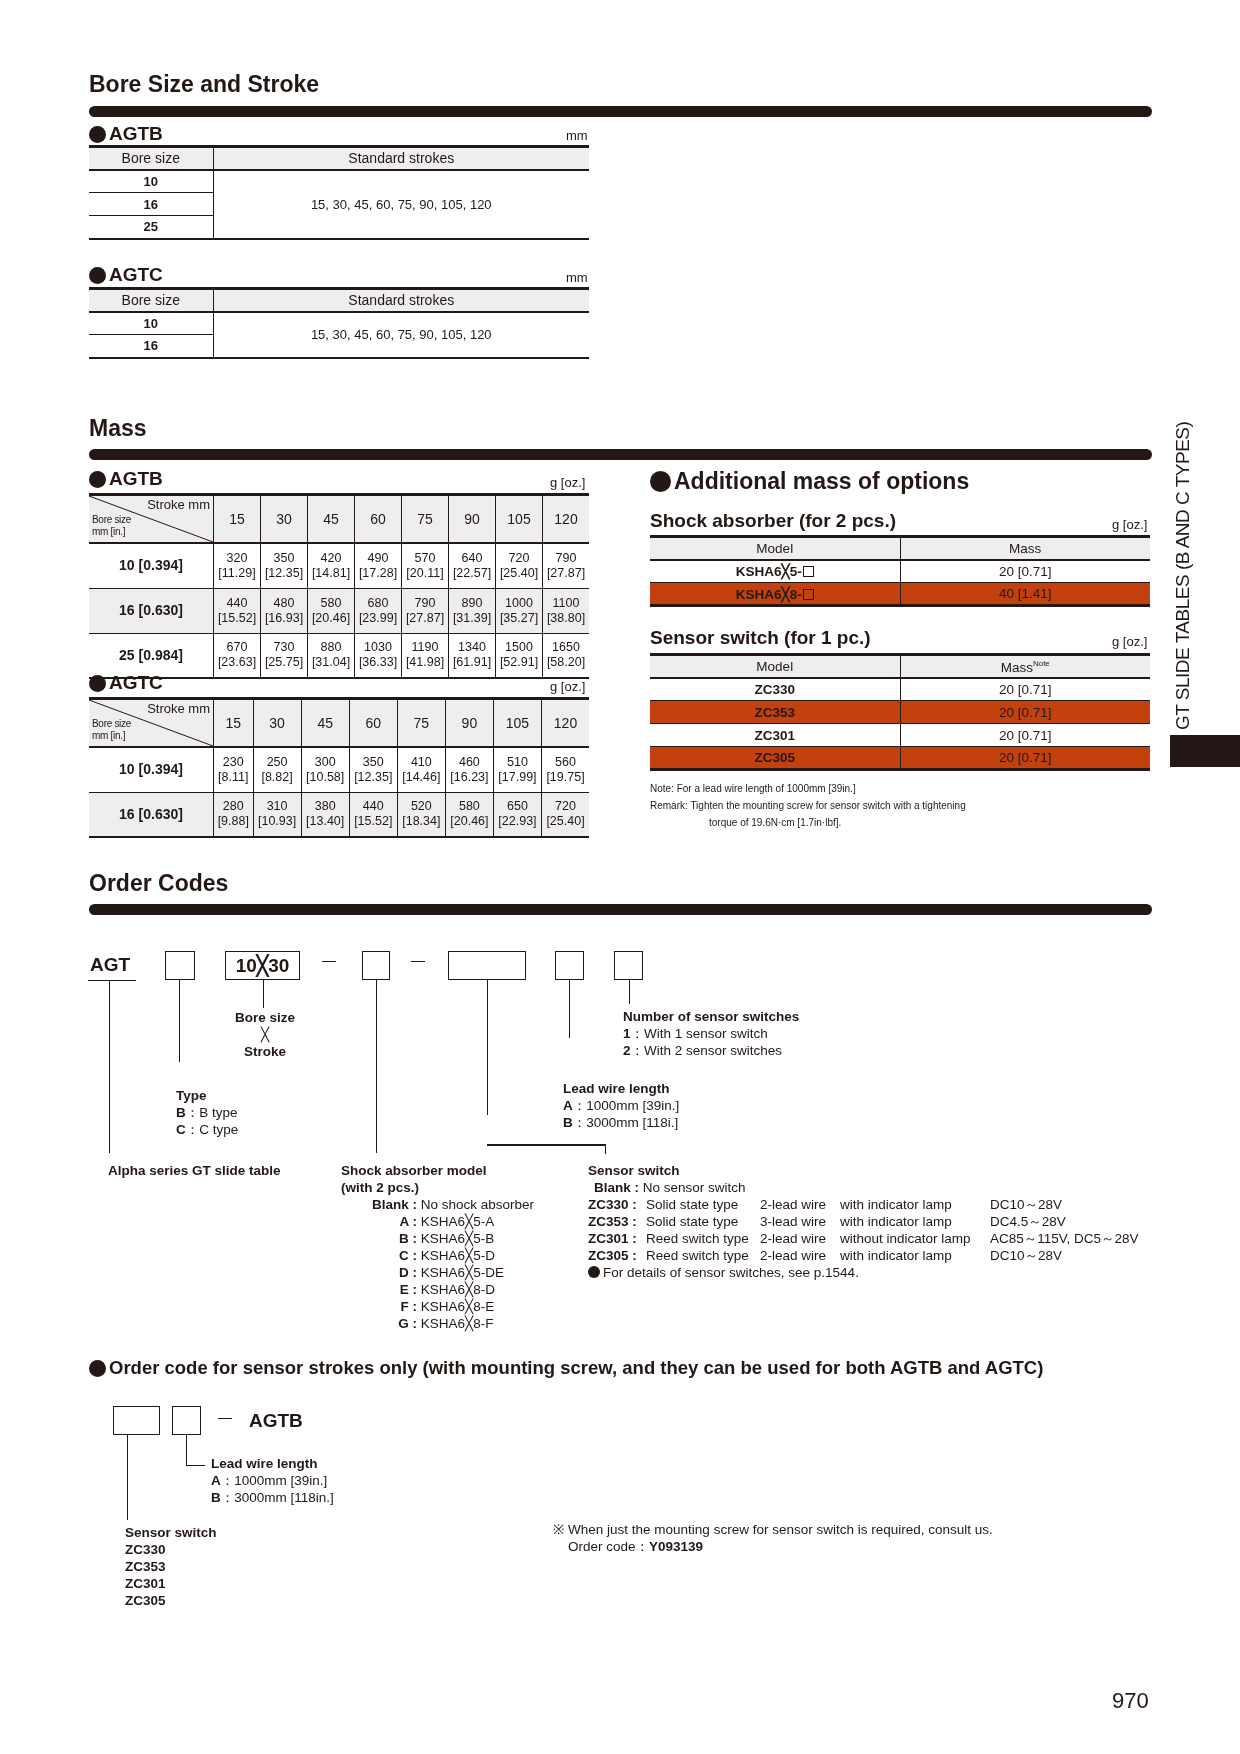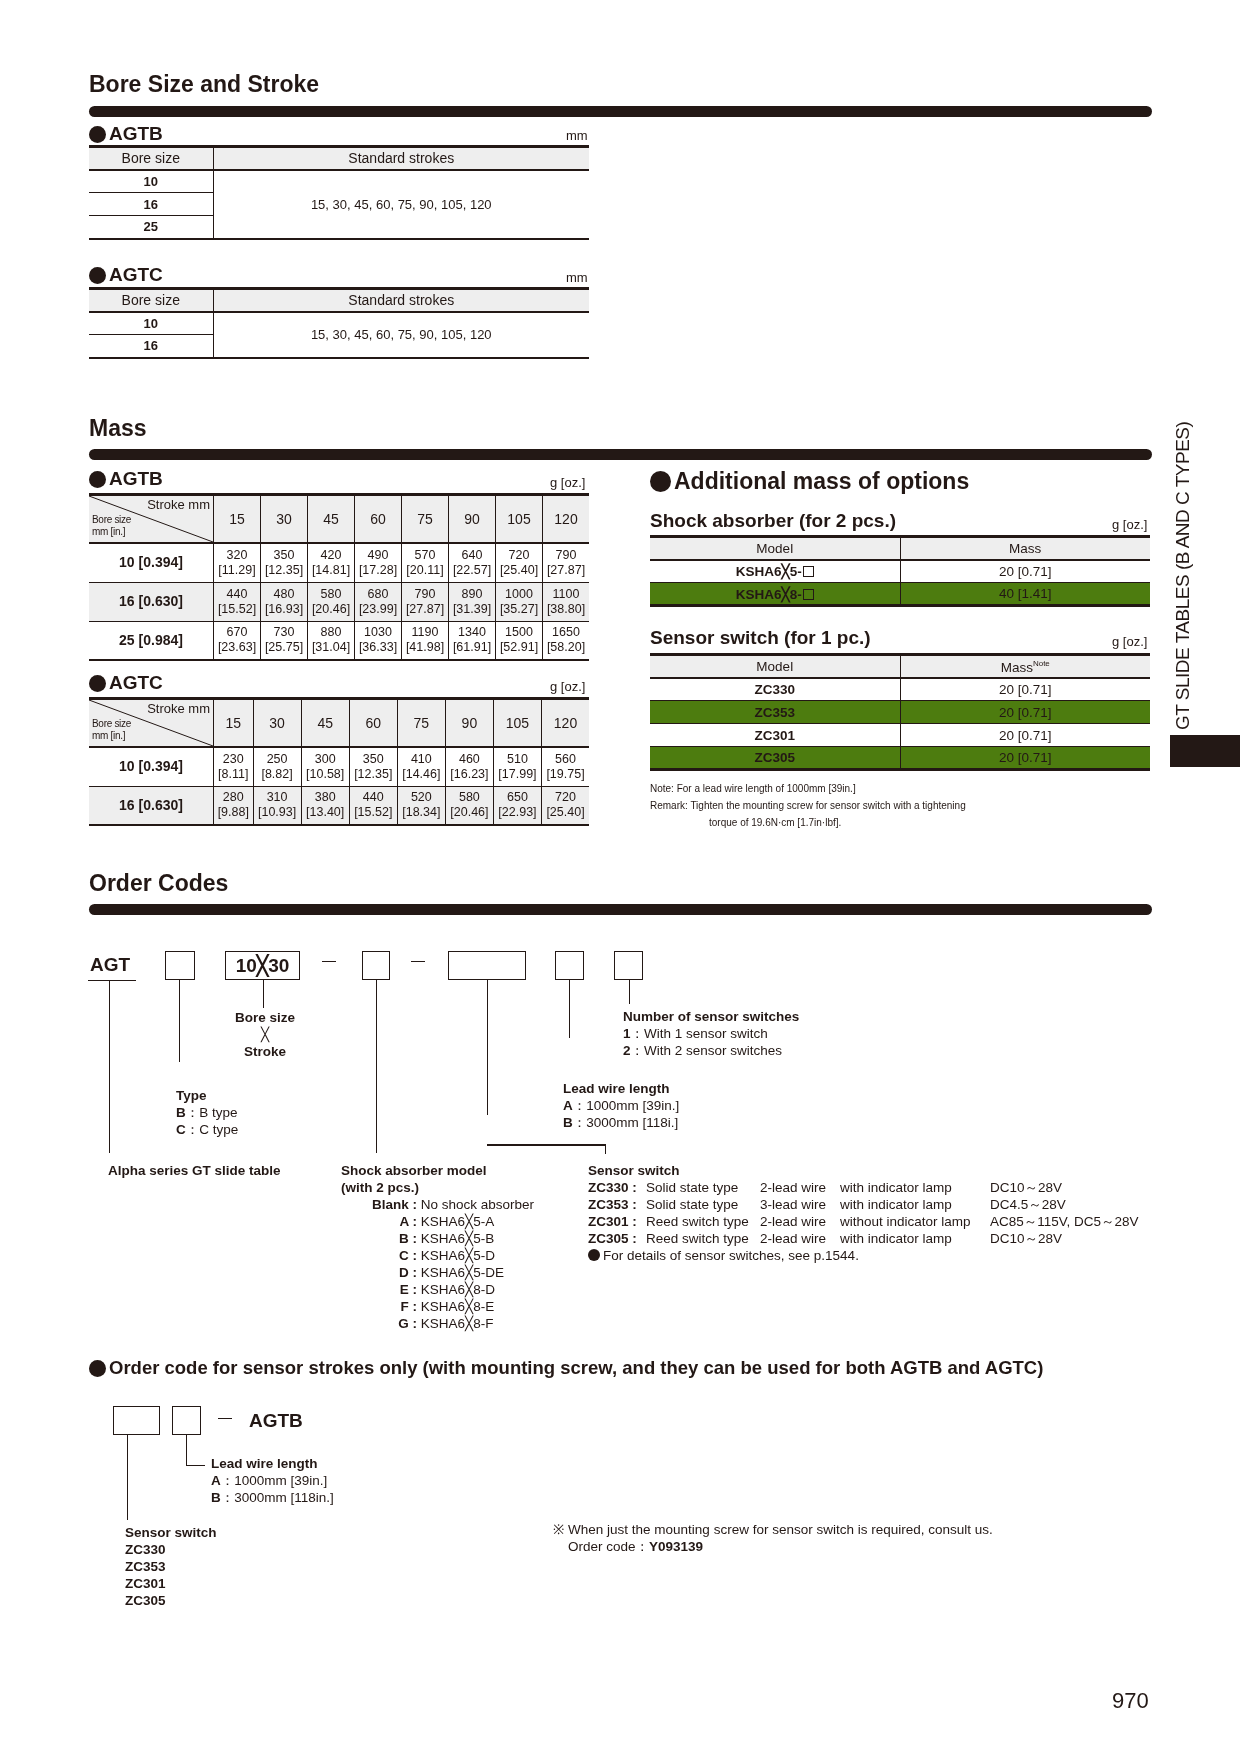--- a/index.html
+++ b/index.html
@@ -15,33 +15,33 @@
   td, th { padding: 0; text-align: center; font-weight: normal; }
   .t1 { width: 500px; border-top: 3px solid #231815; border-bottom: 2px solid #231815; }
   .t1 .hdr td { background: #eeeeee; height: 23px; border-bottom: 2px solid #231815; font-size: 14px; }
   .t1 td.b { font-weight: bold; height: 23px; width: 124px; border-right: 1px solid #231815; }
   .t1 tr.r td.b { border-bottom: 1px solid #231815; }
   .t1 tr.last td.b { border-bottom: none; }
   .mt { width: 500px; border-top: 3px solid #231815; border-bottom: 2px solid #231815; }
   .mt td { border-left: 1px solid #231815; font-size: 12.5px; line-height: 15px; }
   .mt td:first-child { border-left: none; }
   .mt .hdr td { background: #eeeeee; height: 46px; border-bottom: 2px solid #231815; font-size: 14px; }
-  .mt .row td { height: 39px; border-bottom: 1px solid #231815; }
+  .mt .row td { height: 45px; border-bottom: 1px solid #231815; }
   .mt .row.g td { background: #eeeeee; }
   .mt .row:last-child td { border-bottom: none; }
   .mt td.bore { width: 124px; font-weight: bold; font-size: 14px; }
   .diag { position: relative; width: 124px; height: 46px; overflow: hidden; }
   .diag svg { position: absolute; left: 0; top: 0; }
   .diag .st { position: absolute; right: 3px; top: 1px; font-size: 13px; }
   .diag .bs { position: absolute; left: 3px; top: 18px; font-size: 10px; line-height: 12px; text-align: left; letter-spacing: -0.3px; }
   .ot { width: 500px; border-top: 3px solid #231815; border-bottom: 3px solid #231815; font-size: 13.5px; }
   .ot td { height: 23px; border-bottom: 1px solid #231815; }
   .ot td:first-child { border-right: 1px solid #231815; width: 250px; font-weight: bold; }
   .ot .hdr td { background: #eeeeee; border-bottom: 2px solid #231815; font-weight: normal; }
-  .ot .g td { background: #4d7c0f; }
+  .ot .g td { background: #c2410c; }
   .ot tr:last-child td { border-bottom: none; }
   .sq { display: inline-block; width: 11px; height: 11px; border: 1px solid #231815; vertical-align: -1px; margin-left: 1px; }
   .box { position: absolute; border: 1px solid #231815; height: 29px; background: #fff; }
   .vl { position: absolute; width: 1px; background: #231815; }
   .hl { position: absolute; height: 1px; background: #231815; }
   .lbl { position: absolute; font-size: 13.5px; line-height: 17px; white-space: nowrap; }
   .lbl b { font-weight: bold; }
   .note { font-size: 10px; line-height: 17px; }
   .vtab { position: absolute; left: 1172px; top: 430px; width: 26px; height: 300px; }
   .vtab span { position: absolute; left: 0; top: 300px; transform-origin: 0 0; transform: rotate(-90deg); font-size: 19px; white-space: nowrap; letter-spacing: -0.5px; width: 300px; }
@@ -444,20 +444,21 @@
       <div><b style="display:inline-block;width:76px;text-align:right;">C :</b> <span>KSHA6╳5-D</span></div>
       <div><b style="display:inline-block;width:76px;text-align:right;">D :</b> <span>KSHA6╳5-DE</span></div>
       <div><b style="display:inline-block;width:76px;text-align:right;">E :</b> <span>KSHA6╳8-D</span></div>
       <div><b style="display:inline-block;width:76px;text-align:right;">F :</b> <span>KSHA6╳8-E</span></div>
       <div><b style="display:inline-block;width:76px;text-align:right;">G :</b> <span>KSHA6╳8-F</span></div>
     </div>
 </div>
 
 <div class="lbl" style="left:588px;top:1162px;">
   <div><b>Sensor switch</b></div>
+  <div style="padding-left:6px;"><b>Blank :</b> <span>No sensor switch</span></div>
   <div id="sensor-items">
       <div style="display: flex;">
         <b style="width:58px;">ZC330 :</b>
         <span style="width:114px;">Solid state type</span>
         <span style="width:80px;">2-lead wire</span>
         <span style="width:150px;">with indicator lamp</span>
         <span>DC10～28V</span>
       </div>
       <div style="display: flex;">
         <b style="width:58px;">ZC353 :</b>

